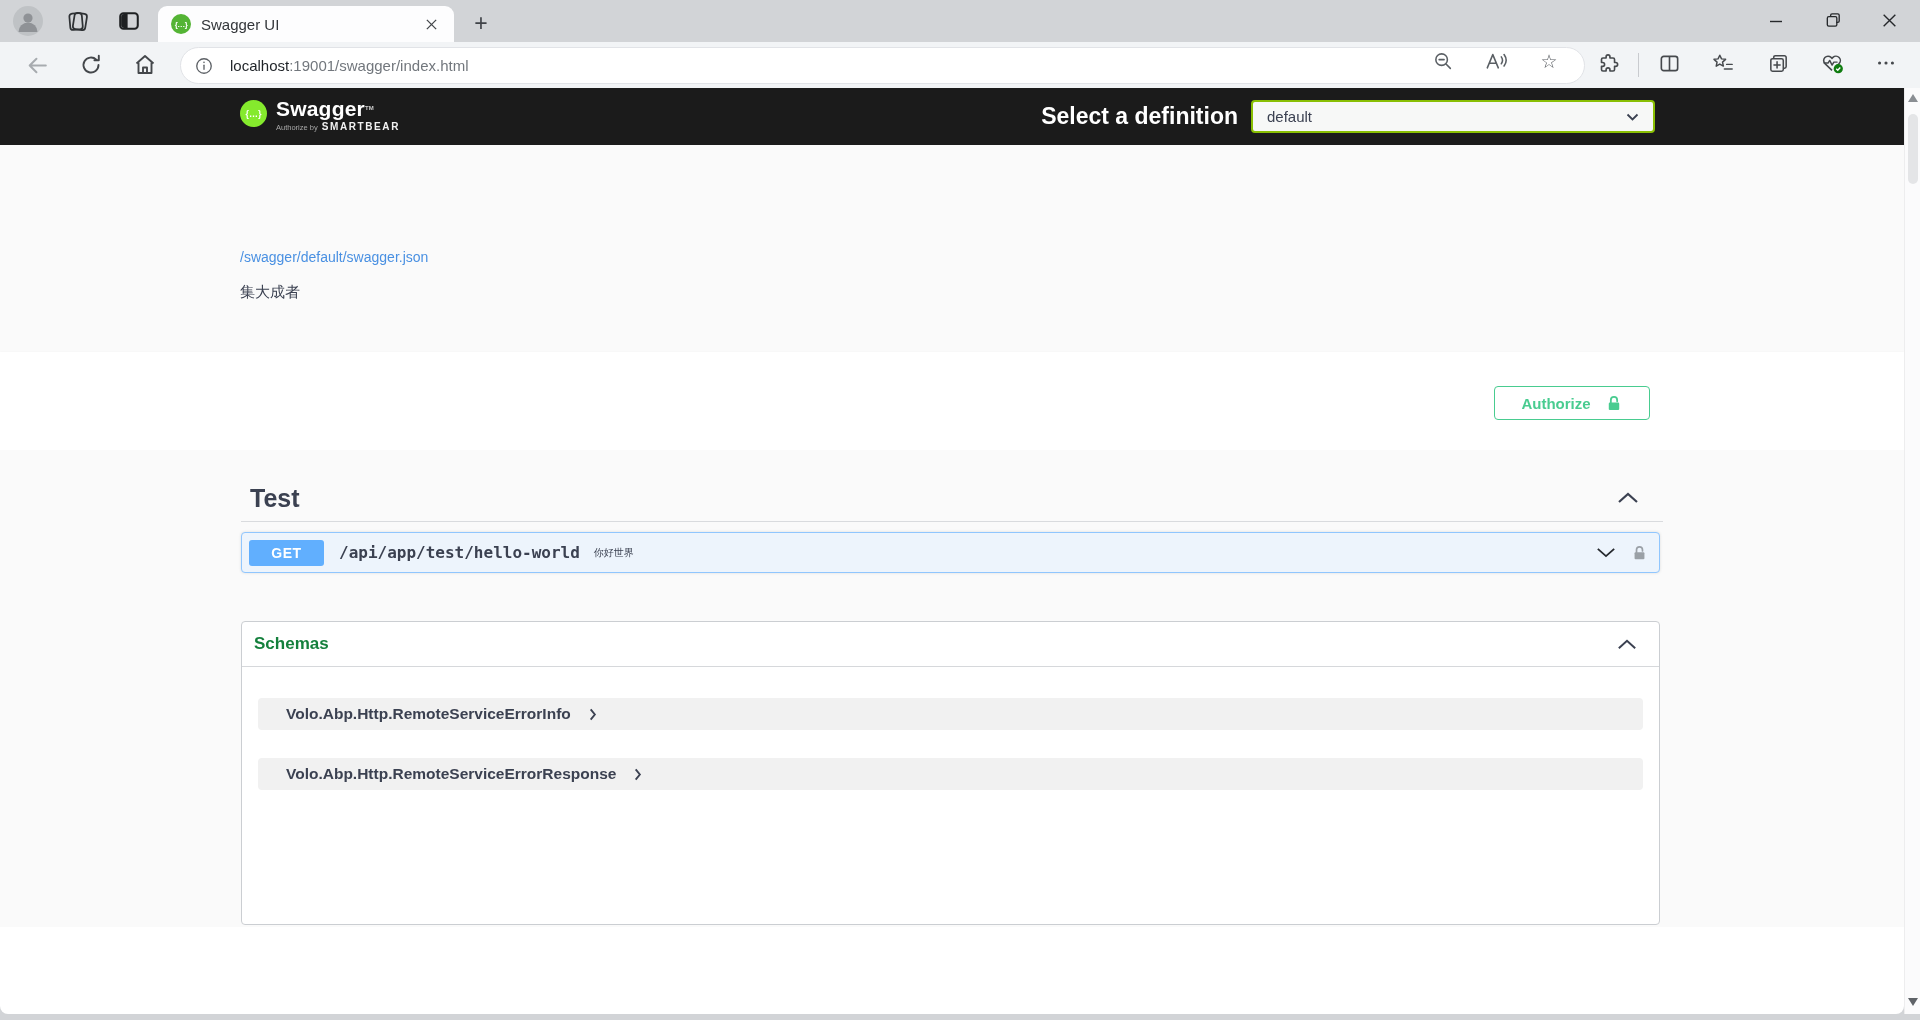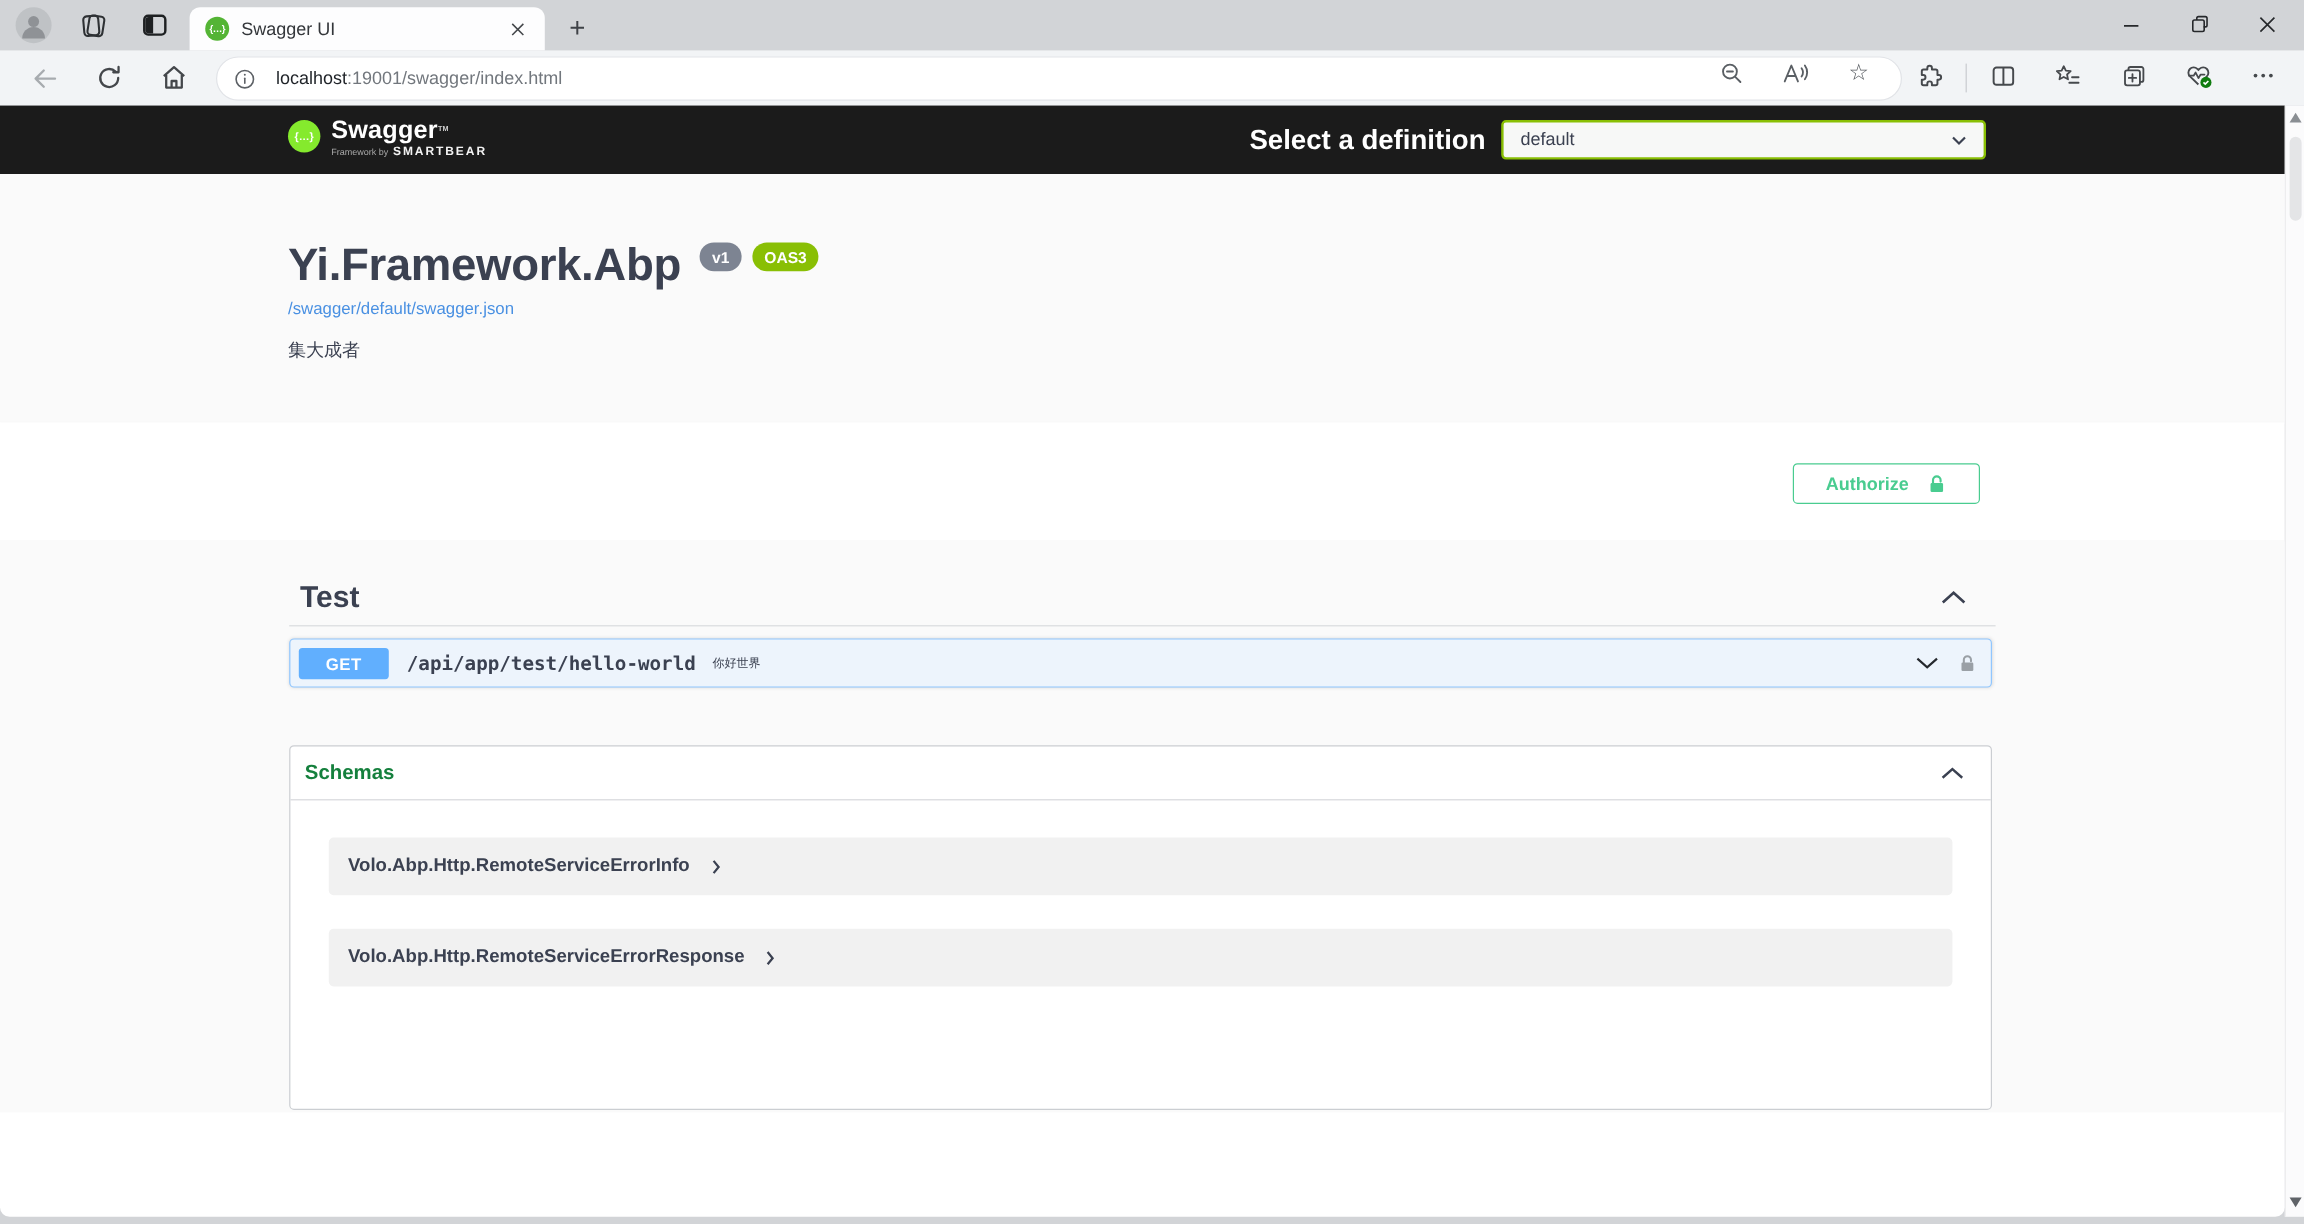--- a/index.html
+++ b/index.html
@@ -83,22 +83,22 @@
   .op-path { margin-left:15px; font-family:"DejaVu Sans Mono","Liberation Mono",monospace; font-size:16px;
              font-weight:bold; color:#3b4151; }
   .op-summary { margin-left:14px; font-size:10px; color:#3b4151; }
   .op-right { margin-left:auto; display:flex; align-items:center; gap:15px; margin-right:11px; }
   .models { position:absolute; left:241px; top:171px; width:1419px; height:304px; background:#ffffff;
             border:1px solid #cbced2; border-radius:4px; }
   .models-header { height:45px; display:flex; align-items:center; padding:0 22px 0 12px;
                    border-bottom:1px solid #d6d8db; cursor:pointer; }
   .models-title { font-size:17px; font-weight:bold; color:#15803d; }
   .models-chevron { margin-left:auto; display:flex; }
-  .model-row { margin:0 32px; height:48px; background:#f1f1f1; border-radius:4px;
-               display:flex; align-items:center; padding-left:16px; cursor:pointer; }
+  .model-row { margin:0 16px; height:32px; background:#f1f1f1; border-radius:4px;
+               display:flex; align-items:center; padding-left:28px; cursor:pointer; }
   .model-row.first { margin-top:31px; }
   .model-row + .model-row { margin-top:28px; }
   .model-name { font-size:15.5px; font-weight:bold; color:#3b4151; }
   .model-chev { margin-left:18px; display:flex; }
   
   .scrollbar { position:absolute; left:1904px; top:88px; width:16px; height:926px; background:#fbfbfc; border-left:1px solid #ededee; }
   .sb-up { position:absolute; left:3px; top:6px; width:0; height:0;
            border-left:5px solid transparent; border-right:5px solid transparent; border-bottom:8px solid #8a8e93; cursor:pointer; }
   .sb-down { position:absolute; left:3px; bottom:8px; width:0; height:0;
              border-left:5px solid transparent; border-right:5px solid transparent; border-top:8px solid #5f6368; cursor:pointer; }
@@ -247,46 +247,41 @@
       </svg>
     </div>
   </div>
 
   <div class="sw-topbar">
     <div class="sw-logo">
       <div class="logo-circle">{…}</div>
       <div class="logo-texts">
         <div class="logo-word"><span>Swagger</span><span class="logo-tm">TM</span></div>
         <div class="logo-sub">
-          <span class="logo-supported">Framework by</span>
+          <span class="logo-supported">Authorize by</span>
           <span class="logo-smartbear">SMARTBEAR</span>
         </div>
       </div>
     </div>
     <div class="def-wrap">
       <span class="def-label">Select a definition</span>
       <div class="def-select">
         <span class="def-value">default</span>
         <span class="def-chevron">
           <svg width="13" height="8" viewBox="0 0 13 8" fill="none" stroke="#3b4151" stroke-width="1.8">
             <path d="M1.5 1.5 6.5 6.5 11.5 1.5"></path>
           </svg>
         </span>
       </div>
     </div>
   </div>
 
   <div class="page">
 
     <div class="info-sec">
-      <div class="api-title-row">
-        <span class="api-title">Yi.Framework.Abp</span>
-        <span class="badge badge-version">v1</span>
-        <span class="badge badge-oas">OAS3</span>
-      </div>
       <a class="spec-link">/swagger/default/swagger.json</a>
       <div class="api-desc">集大成者</div>
     </div>
 
     <div class="scheme-band">
       <button class="authorize-btn">
         <span class="authorize-label">Authorize</span>
         <svg width="18" height="19" viewBox="0 0 20 20">
           <path d="M6.5 9V6.2a3.5 3.5 0 0 1 7 0v1.4" fill="none" stroke="#49cc90" stroke-width="2" stroke-linecap="round"></path>
           <rect x="4.2" y="9" width="11.6" height="8.3" rx="1.2" fill="#49cc90"></rect>

